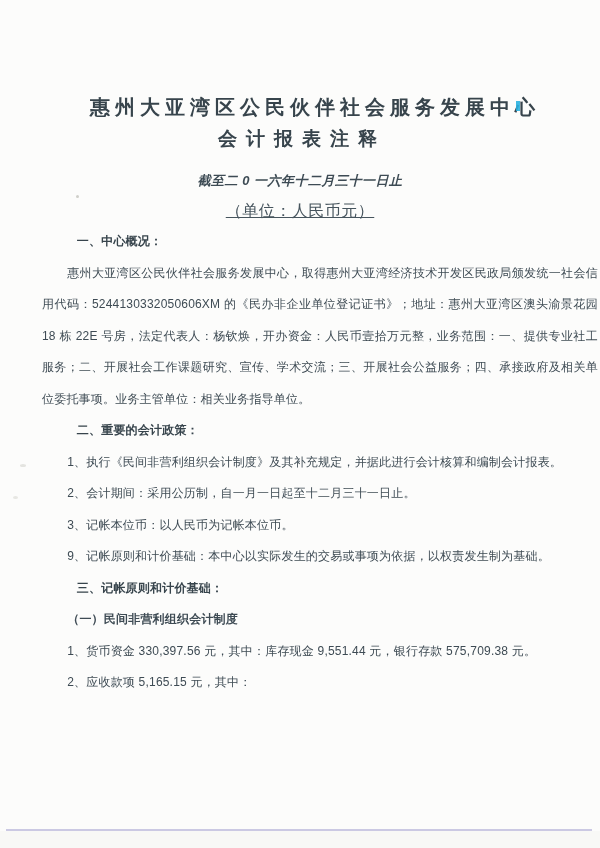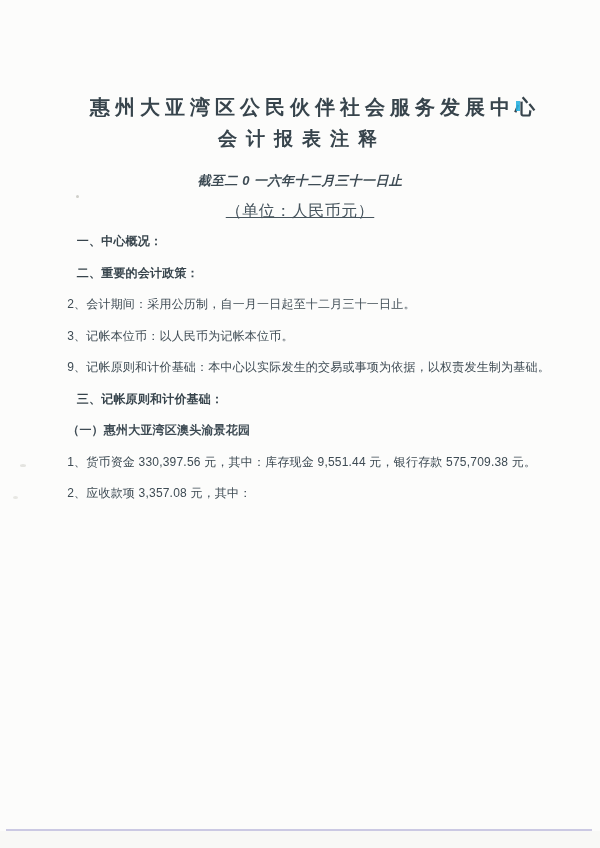--- a/index.html
+++ b/index.html
@@ -99,28 +99,30 @@
 
   <header class="doc-header">
     <h1 class="title-1">惠州大亚湾区公民伙伴社会服务发展中心</h1>
     <h2 class="title-2">会计报表注释</h2>
     <div class="period-line">截至二 0 一六年十二月三十一日止</div>
     <div class="unit-line">（单位：人民币元）</div>
   </header>
 
   <main class="doc-body">
     <p class="sec">一、中心概况：</p>
+    <p>惠州大亚湾区公民伙伴社会服务发展中心，取得惠州大亚湾经济技术开发区民政局颁发统一社会信用代码：5244130332050606XM 的《民办非企业单位登记证书》；地址：惠州大亚湾区澳头渝景花园 18 栋 22E 号房，法定代表人：杨钦焕，开办资金：人民币壹拾万元整，业务范围：一、提供专业社工服务；二、开展社会工作课题研究、宣传、学术交流；三、开展社会公益服务；四、承接政府及相关单位委托事项。业务主管单位：相关业务指导单位。</p>
     <p class="sec">二、重要的会计政策：</p>
+    <p>1、执行《民间非营利组织会计制度》及其补充规定，并据此进行会计核算和编制会计报表。</p>
     <p>2、会计期间：采用公历制，自一月一日起至十二月三十一日止。</p>
     <p>3、记帐本位币：以人民币为记帐本位币。</p>
     <p>9、记帐原则和计价基础：本中心以实际发生的交易或事项为依据，以权责发生制为基础。</p>
     <p class="sec">三、记帐原则和计价基础：</p>
-    <p class="sub">（一）惠州大亚湾区澳头渝景花园</p>
+    <p class="sub">（一）民间非营利组织会计制度</p>
     <p>1、货币资金 330,397.56 元，其中：库存现金 9,551.44 元，银行存款 575,709.38 元。</p>
-    <p>2、应收款项 3,357.08 元，其中：</p>
+    <p>2、应收款项 5,165.15 元，其中：</p>
   </main>
 
   <span class="artifact-cyan"></span>
   <span class="speck s1"></span>
   <span class="speck s2"></span>
   <span class="speck s3"></span>
   <div class="below-edge"></div>
   <div class="page-edge-line"></div>
 
 </div>

